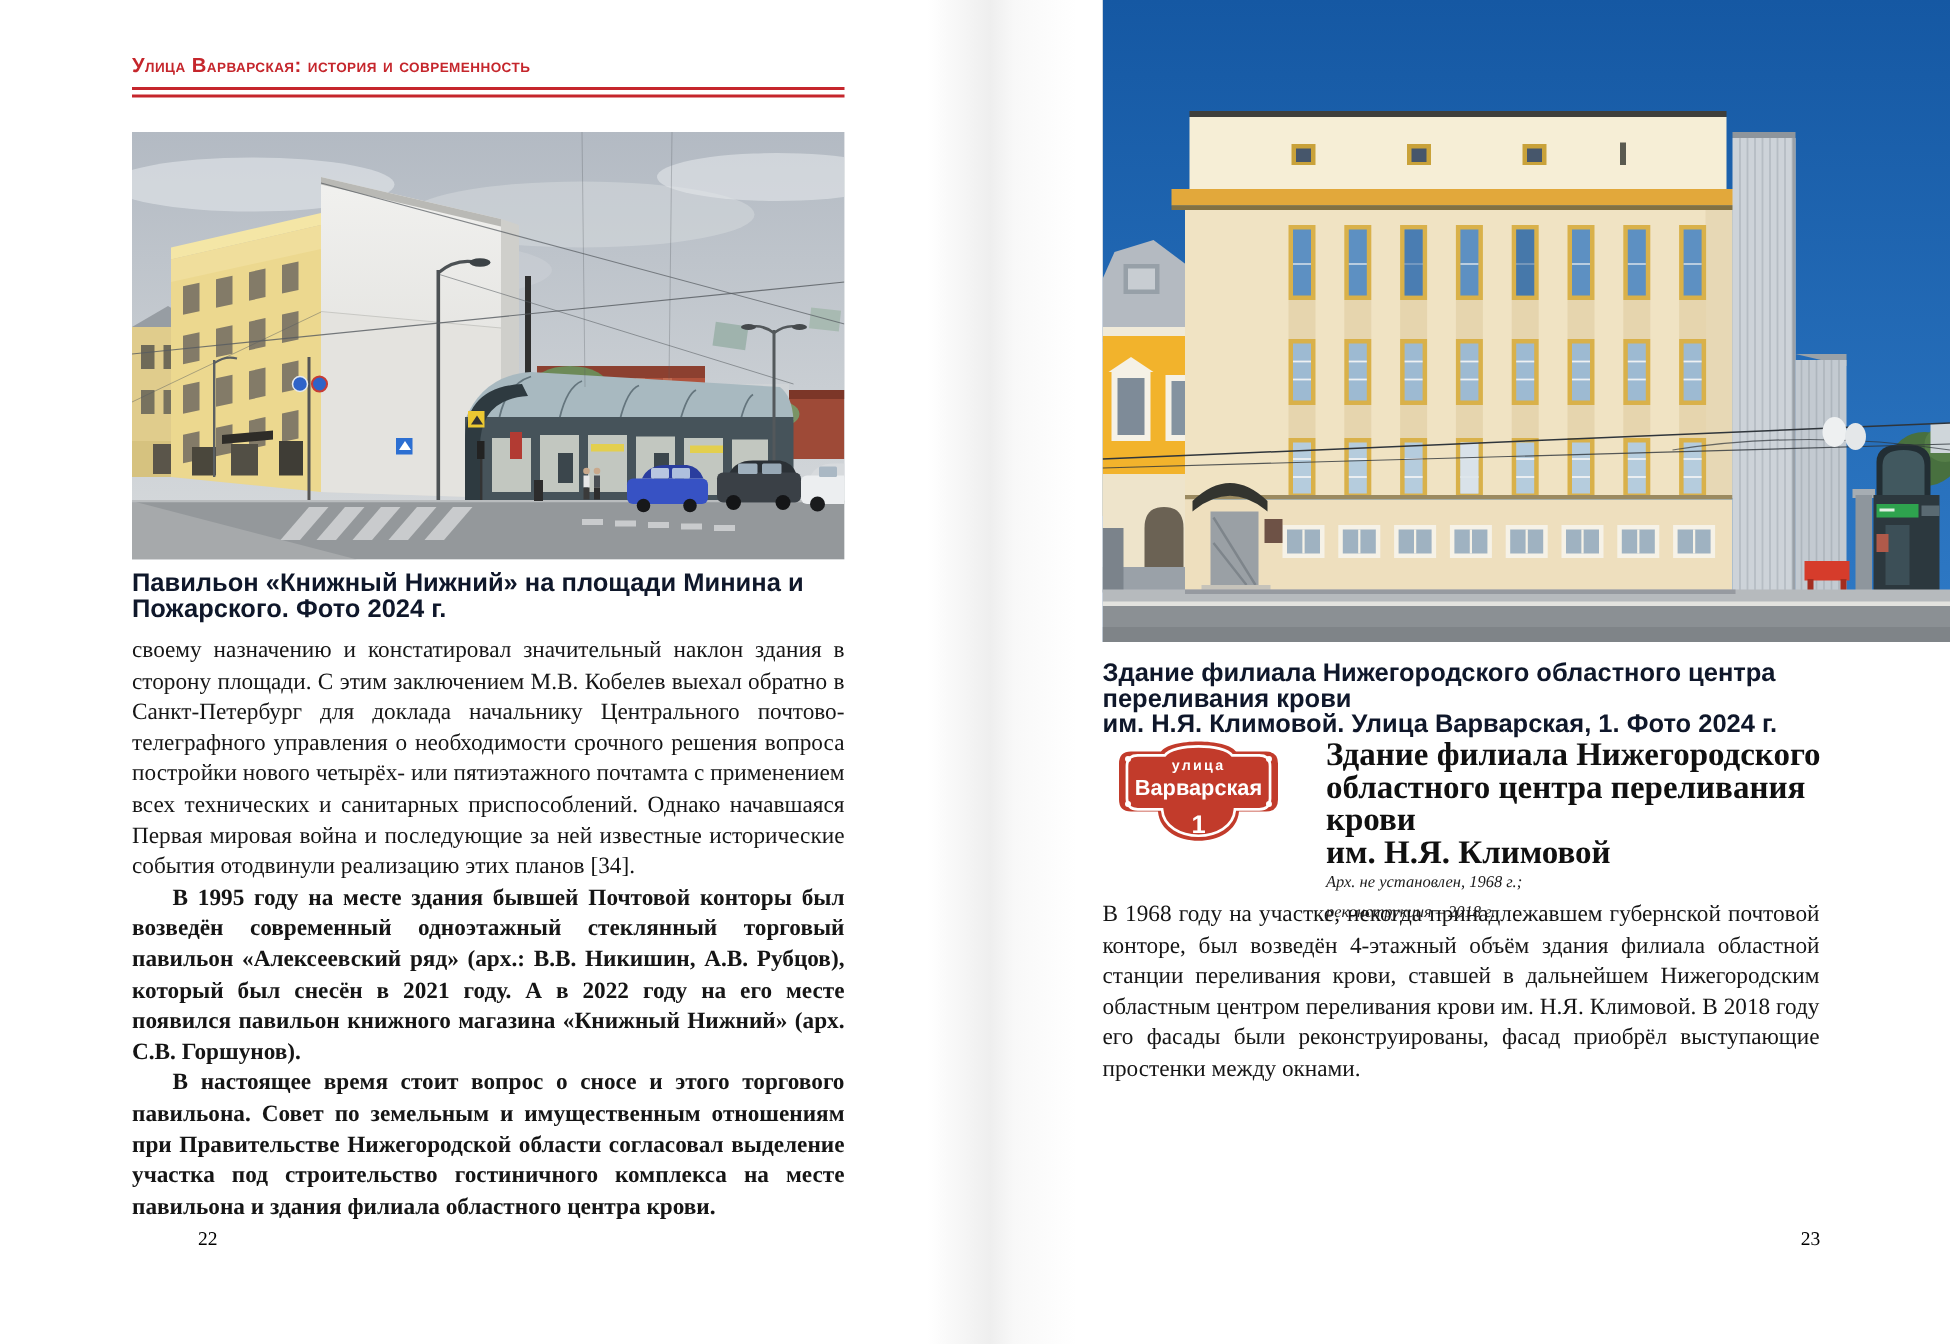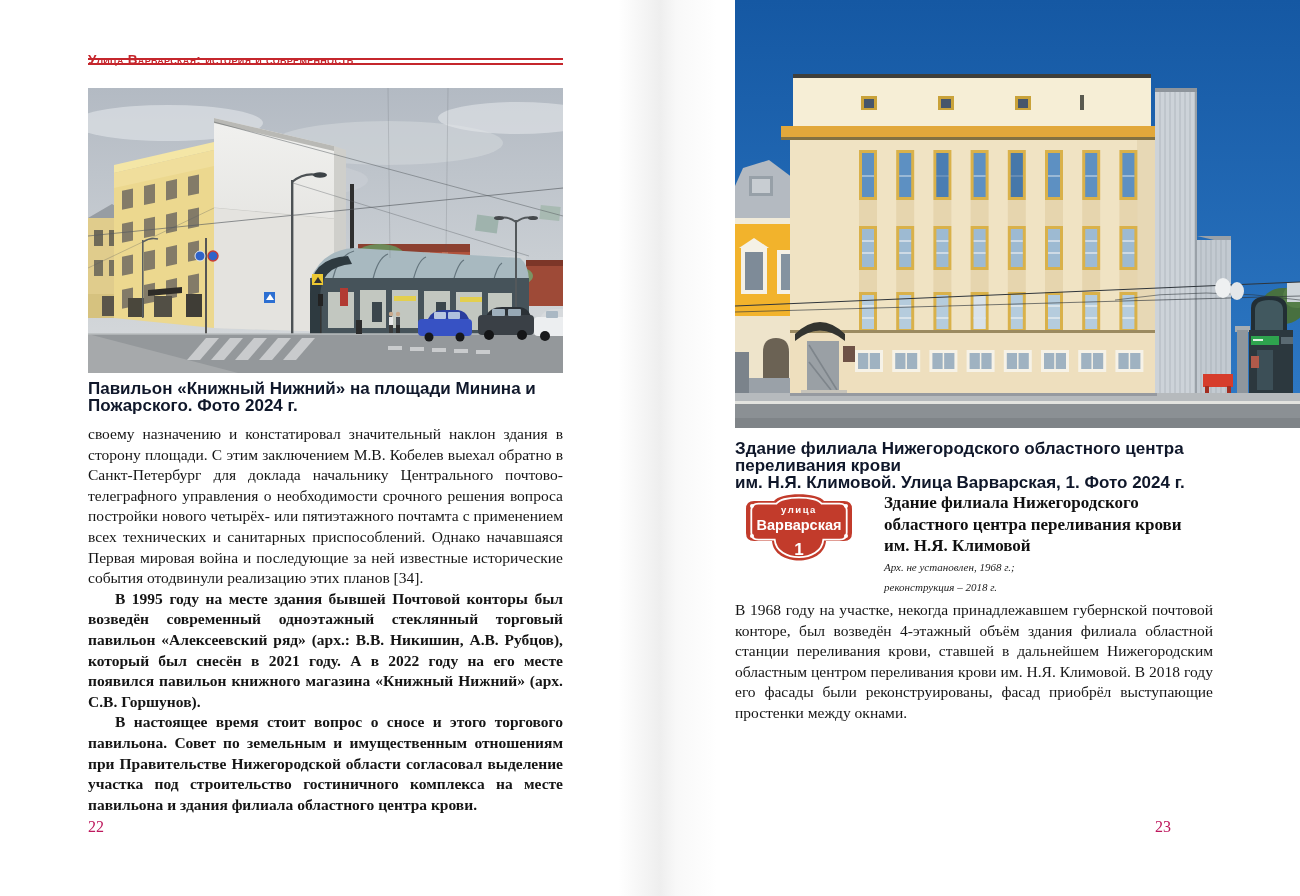--- a/index.html
+++ b/index.html
@@ -10,35 +10,35 @@
   .hdr{font-family:"Liberation Sans",sans-serif;font-weight:bold;font-size:13.5px;
        color:#c5262c;font-variant:small-caps;letter-spacing:.3px;}
   .hdr-rule{height:3px;border-top:2px solid #c5262c;border-bottom:2px solid #c5262c;}
   .photo{overflow:hidden;background:#cfd3d7;}
   .photo svg{display:block;}
   .caption{font-family:Liberation Sans, sans-serif;font-weight:bold;font-size:17px;
            color:#0f172a;line-height:17px;}
   .bodytxt{font-size:15.5px;line-height:20.6px;text-align:justify;color:#151515;}
   .bodytxt p{margin:0;}
   .bodytxt p.ind{text-indent:27px;font-weight:bold;}
-  .pnum{font-size:16px;color:#be185d;}
+  .pnum{font-size:13px;color:#000000;margin-left:44px;}
   
-  .rhead{font-size:17px;font-weight:bold;line-height:21.5px;color:#101010;}
+  .rhead{font-size:22px;font-weight:bold;line-height:21.5px;color:#101010;}
   .rital{font-size:11px;font-style:italic;line-height:20px;color:#1c1c1c;}
   .gutter{top:0;height:896px;left:618px;width:100px;pointer-events:none;
           background:linear-gradient(to right,rgba(0,0,0,0) 0%,rgba(90,90,90,.10) 42%,
                      rgba(120,120,120,.05) 58%,rgba(0,0,0,0) 100%);}
   .sign-text{font-family:"Liberation Sans",sans-serif;font-weight:bold;fill:#ffffff;}
 </style>
 </head>
 <body>
 
 <div class="spread">
 
-  <div class="abs hdr" style="left:88px;top:52px;width:475px;">Улица Варварская: история и современность</div>
+  <div class="abs hdr" style="left:88px;top:36px;width:475px;">Улица Варварская: история и современность</div>
   <div class="abs hdr-rule" style="left:88px;top:58px;width:475px;"></div>
 
   <div class="abs photo" style="left:88px;top:88px;width:475px;height:285px;">
     <svg width="475" height="285" viewBox="0 0 475 285" preserveAspectRatio="none">
       <defs>
         <linearGradient id="lsky" x1="0" y1="0" x2="0" y2="1">
           <stop offset="0" stop-color="#b3bac3"></stop>
             <stop offset=".6" stop-color="#c9ced3"></stop>
           <stop offset="1" stop-color="#d8dbdd"></stop>
         </linearGradient>

